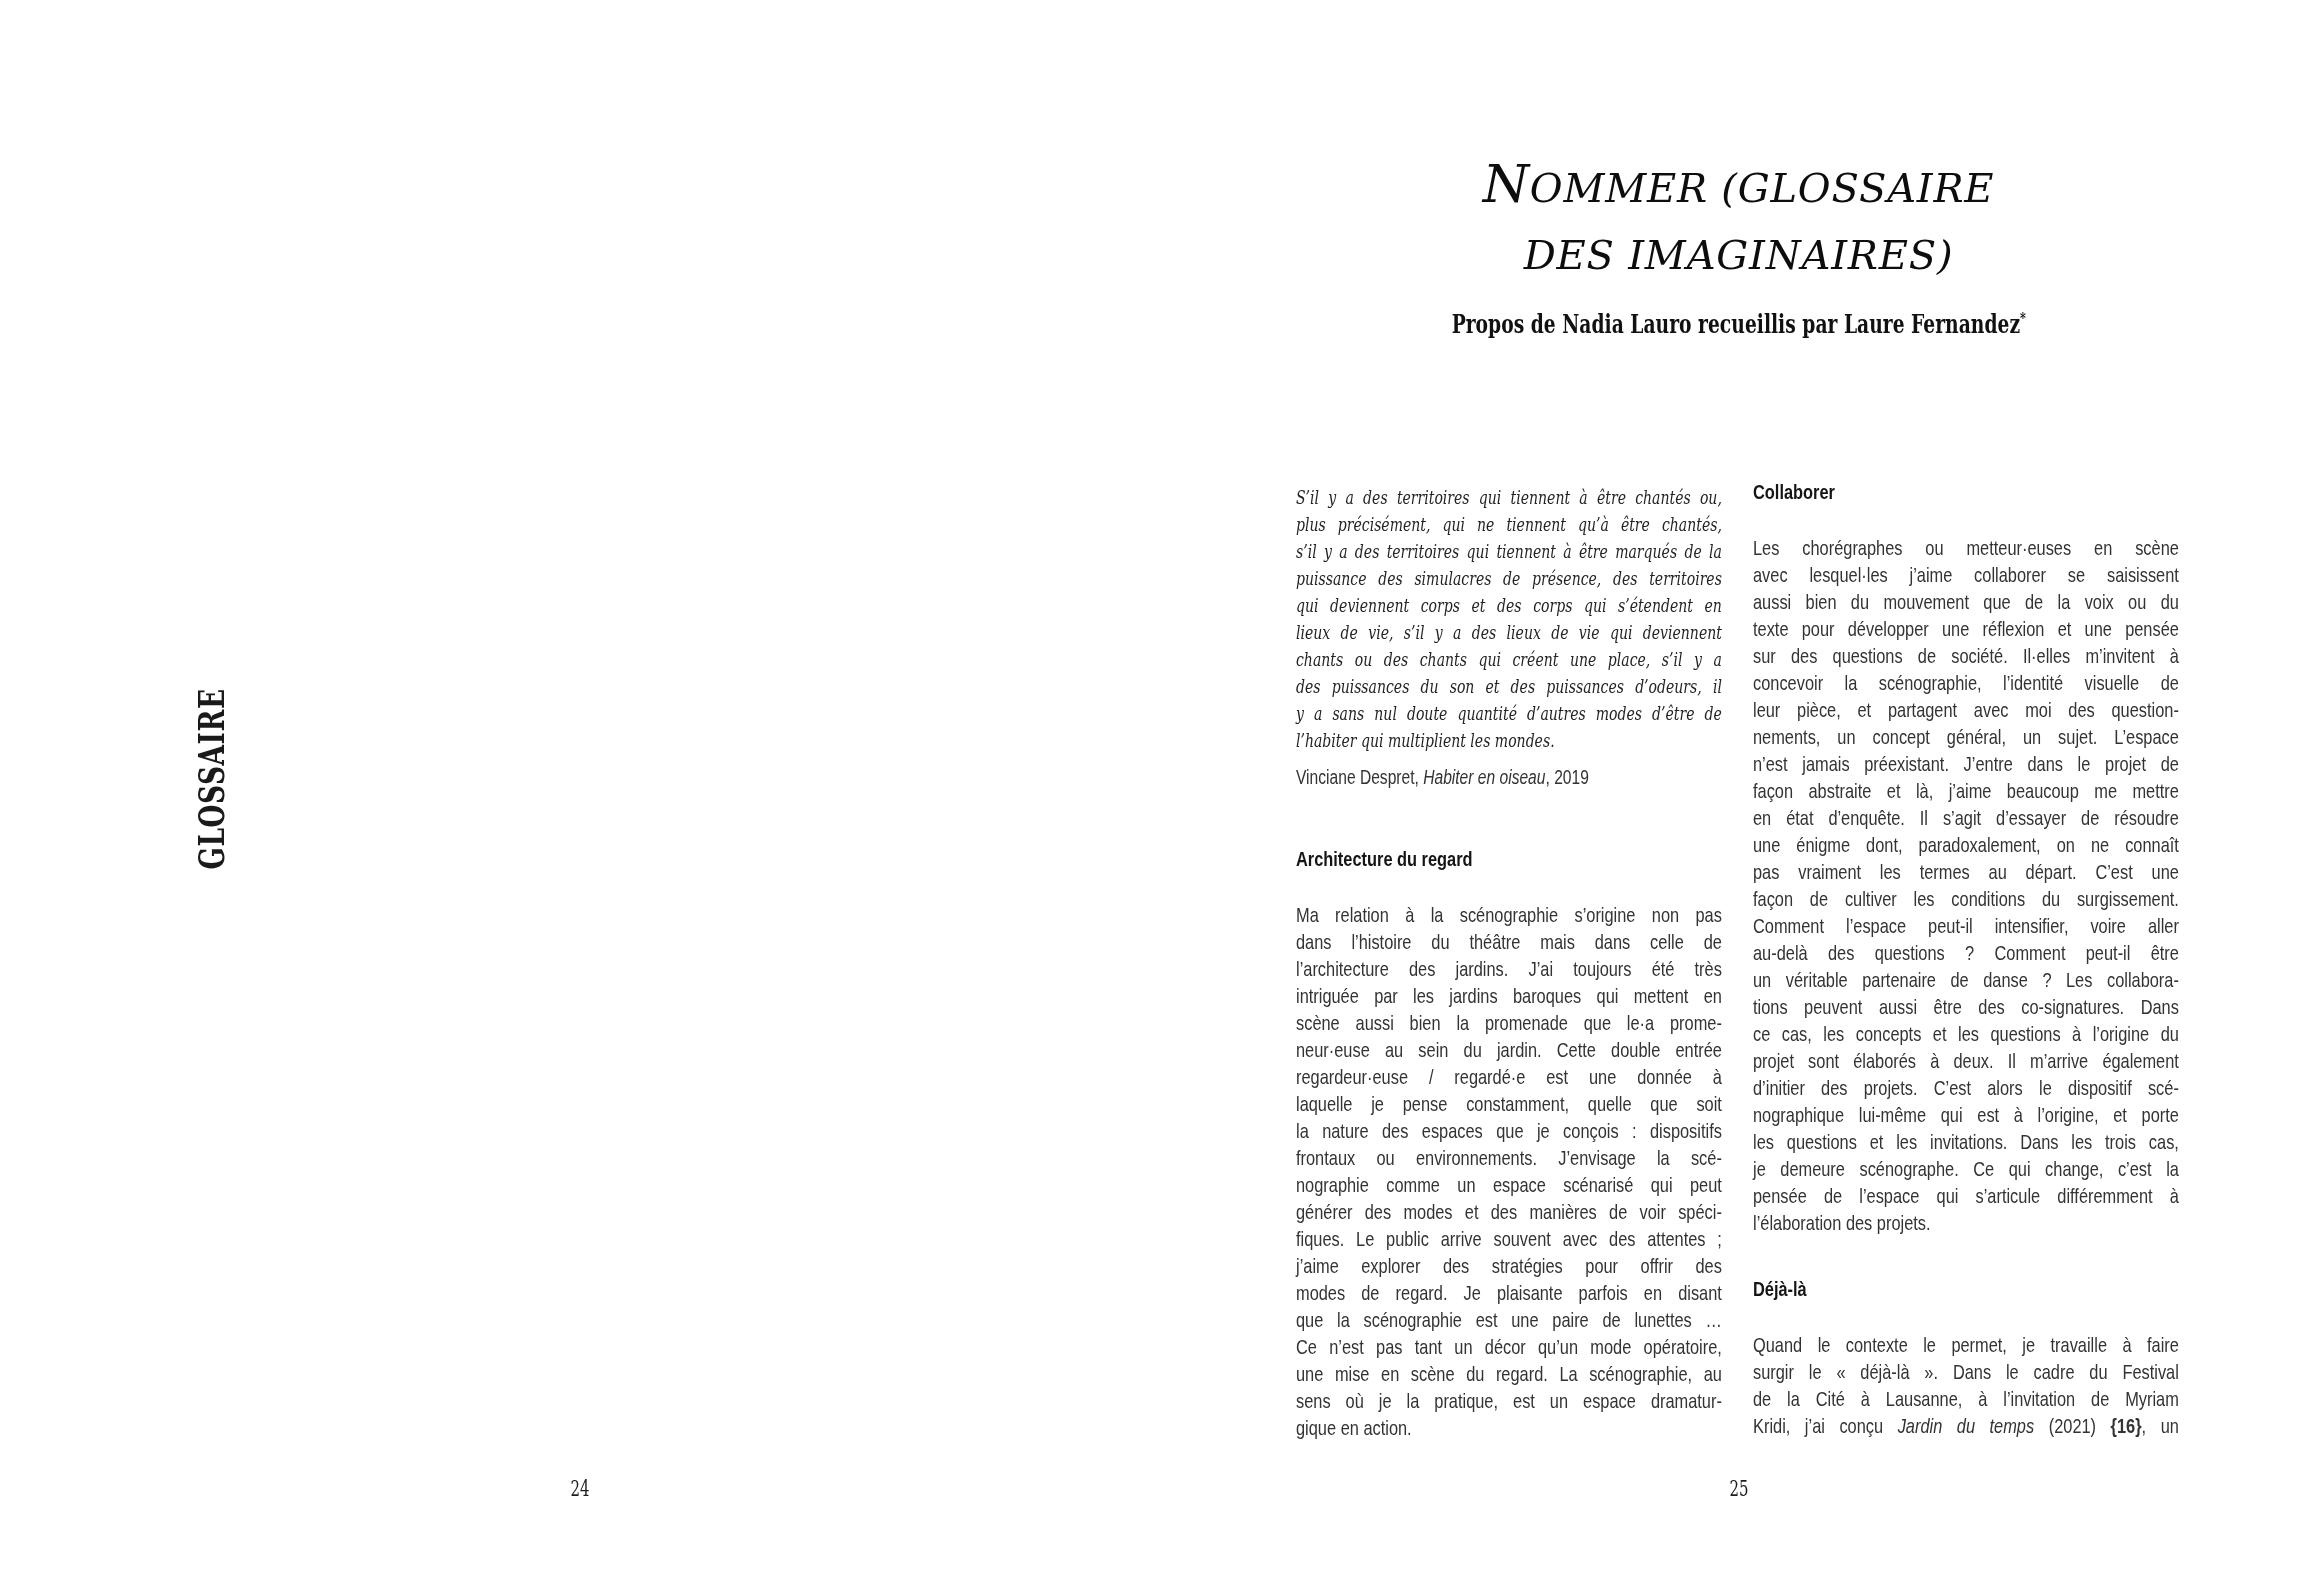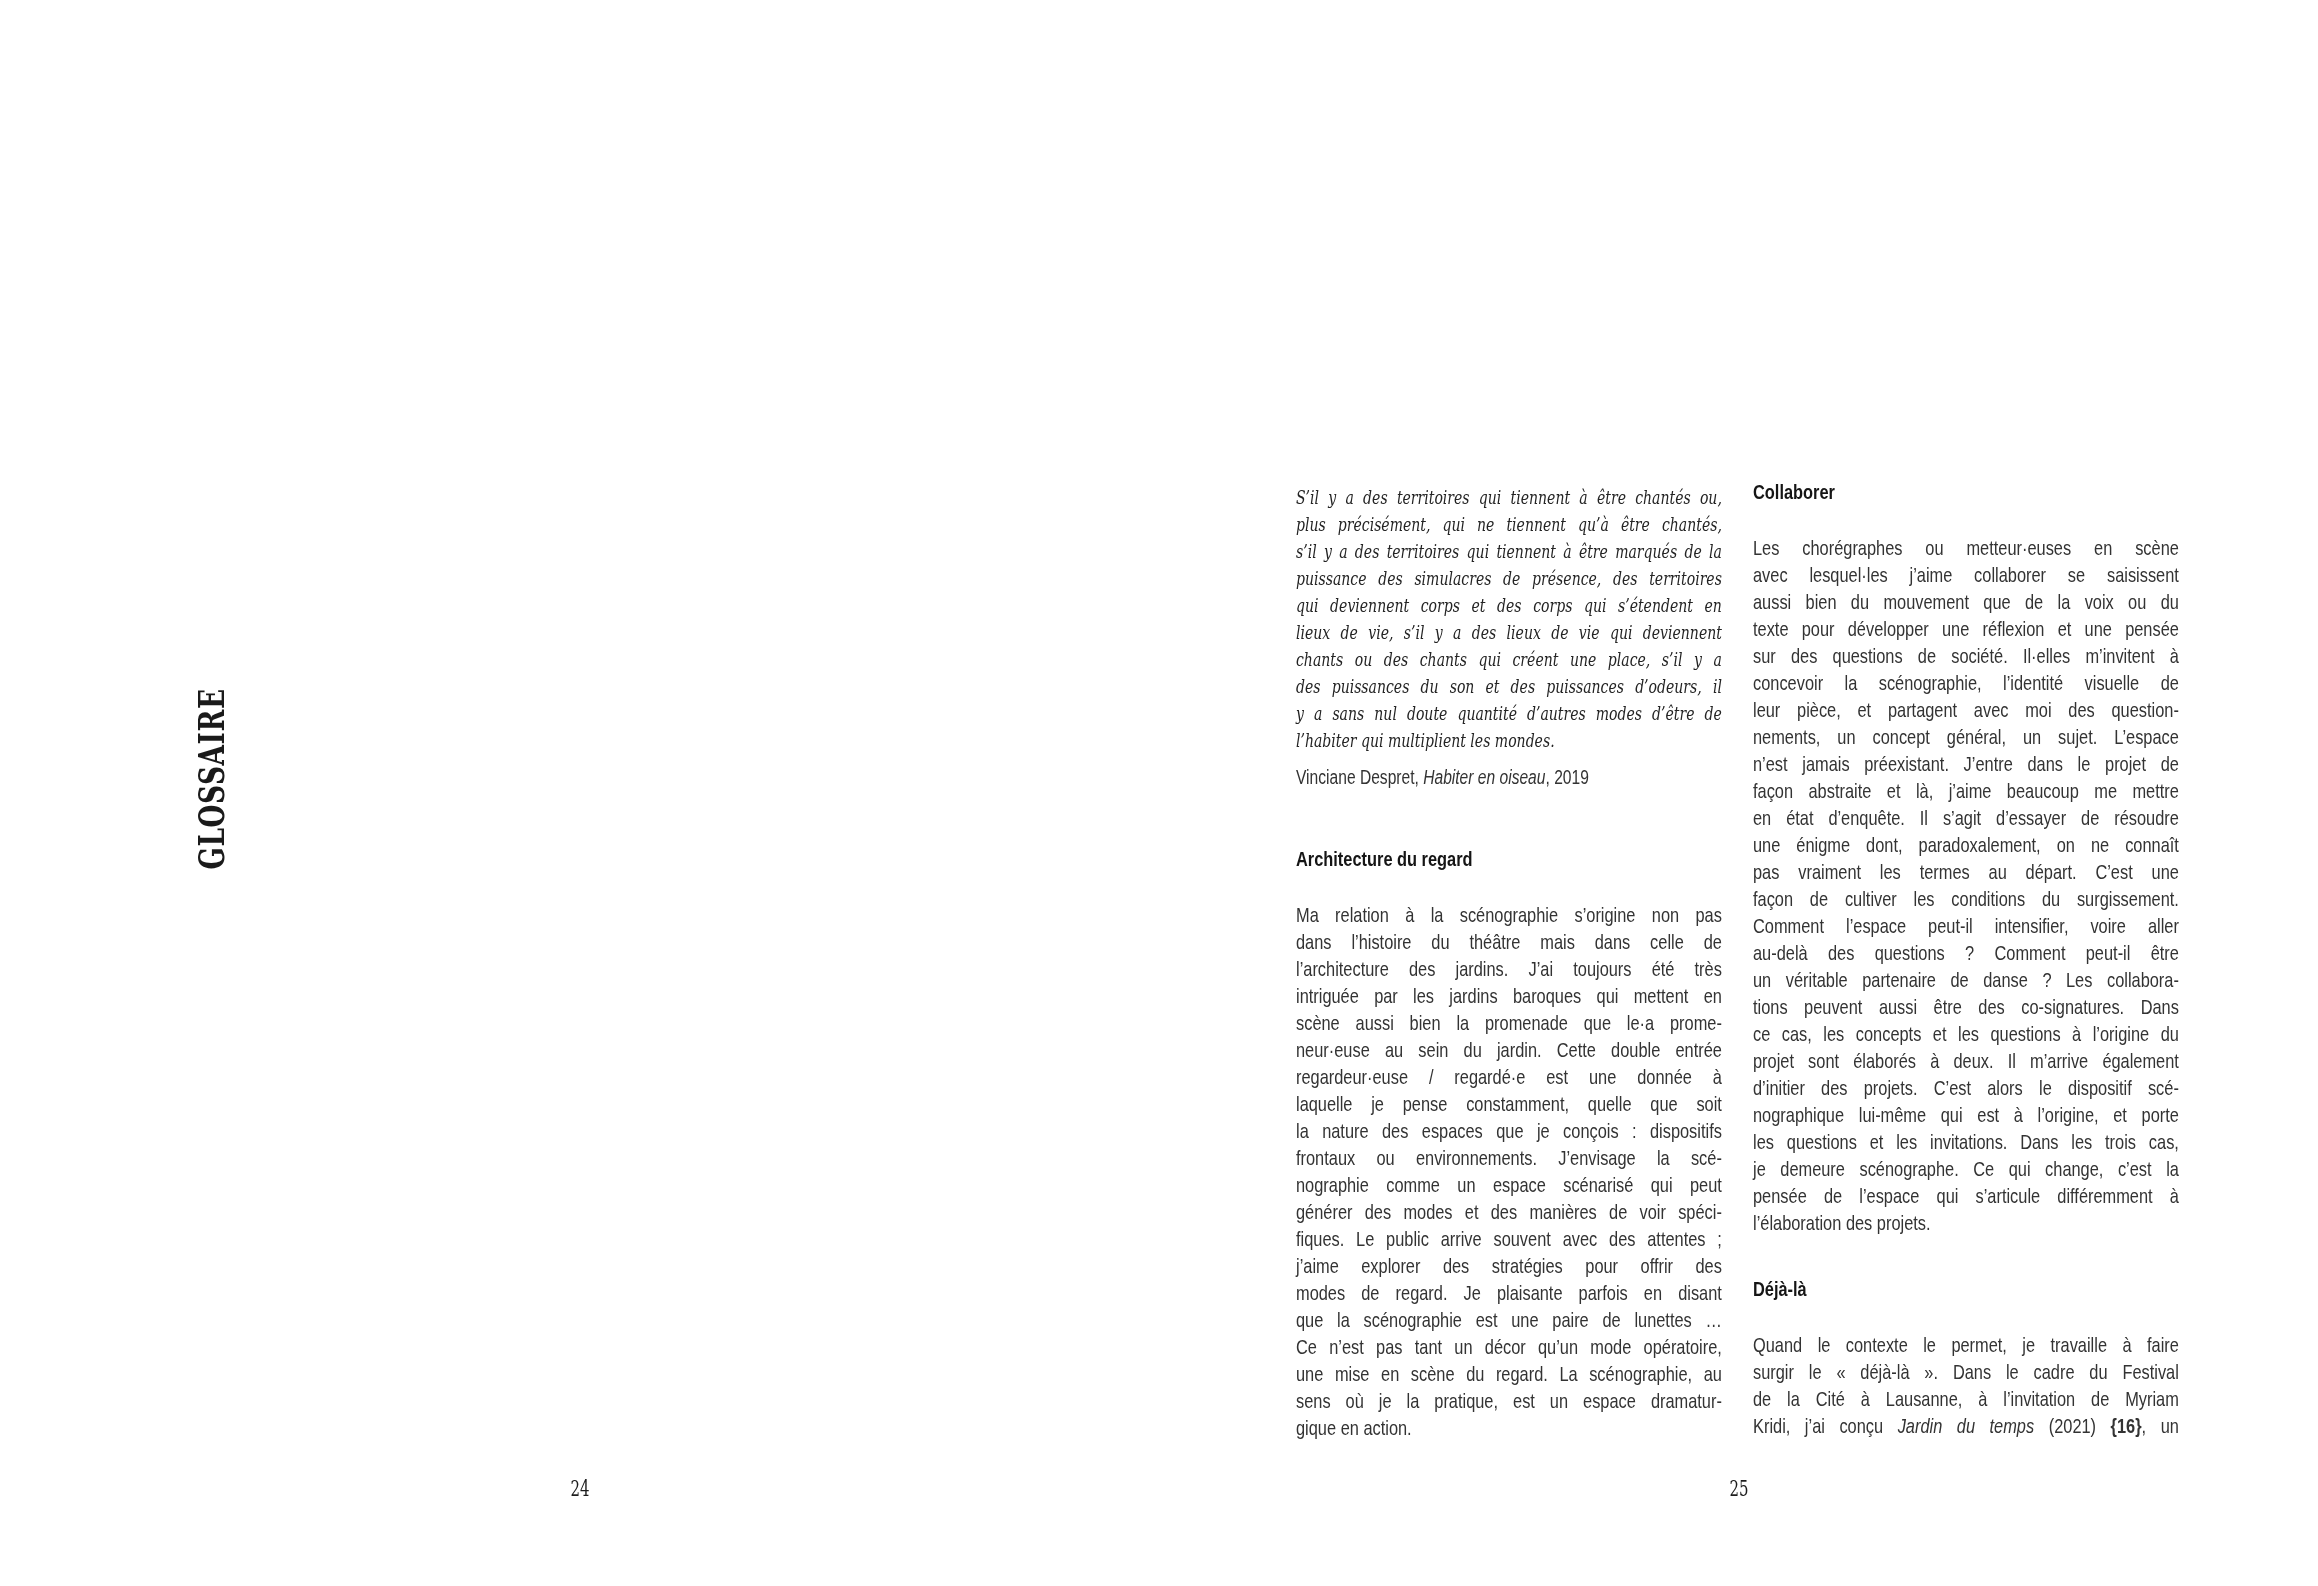--- a/index.html
+++ b/index.html
@@ -61,20 +61,27 @@
 
 <div class="spread">
 
   <div class="page page-left">
     <div class="glossaire">GLOSSAIRE</div>
     <div class="pagenum pagenum-left">24</div>
   </div>
 
   <div class="page page-right">
 
+    <header class="title-block">
+      <div class="title-line l1"><span class="tinit">N</span><span class="trest">ommer (glossaire</span></div>
+      <div class="title-line l2">des imaginaires)</div>
+      <div class="subtitle-wrap">
+        <span class="subtitle"><span>Propos de Nadia Lauro recueillis par Laure Fernandez</span><sup>*</sup></span>
+      </div>
+    </header>
 
     <section class="col col1">
       <div class="quote-group para-end">
           <div class="qline">S’il y a des territoires qui tiennent à être chantés ou,</div>
           <div class="qline">plus précisément, qui ne tiennent qu’à être chantés,</div>
           <div class="qline">s’il y a des territoires qui tiennent à être marqués de la</div>
           <div class="qline">puissance des simulacres de présence, des territoires</div>
           <div class="qline">qui deviennent corps et des corps qui s’étendent en</div>
           <div class="qline">lieux de vie, s’il y a des lieux de vie qui deviennent</div>
           <div class="qline">chants ou des chants qui créent une place, s’il y a</div>

